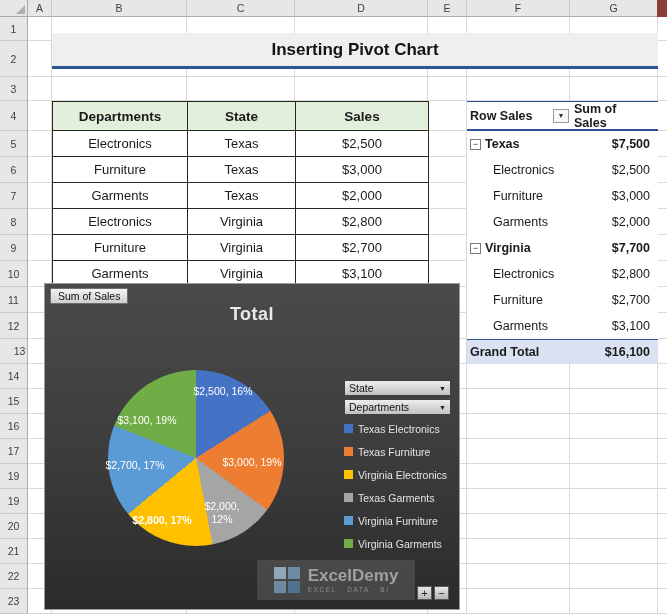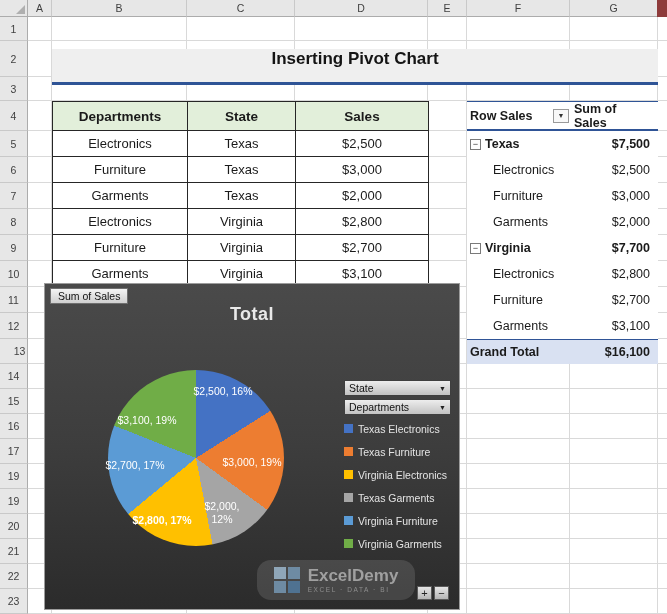--- a/index.html
+++ b/index.html
@@ -18,22 +18,22 @@
   .row-headers { position: absolute; left: 0; top: 17px; width: 28px; }
   .rh { width: 28px; background: #E7E7E7; border-bottom: 1px solid #C9C9C9; border-right: 1px solid #ACACAC;
         color: #3F3F3F; font-size: 10.5px; display: flex; align-items: center; justify-content: center; }
   .edge-artifact { position: absolute; left: 657px; top: 0; width: 10px; height: 17px; background: #8E3B3B; }
 
   .body { position: absolute; left: 28px; top: 17px; width: 639px; height: 597px; }
   .vline { position: absolute; top: 0; bottom: 0; width: 1px; background: #D9D9D9; }
   .hline { position: absolute; left: 0; right: 0; height: 1px; background: #D9D9D9; }
 
   
-  .title-bar { position: absolute; left: 24px; top: 32px; width: 606px; height: 36px; background: #EFEFEF;
-               border-bottom: 3px solid #2F5496; display: flex; justify-content: center; }
+  .title-bar { position: absolute; left: 24px; top: 16px; width: 606px; height: 36px; background: #EFEFEF;
+               border-bottom: 3px solid #2F5496; display: flex; align-items: center; justify-content: center; }
   .title-text { font-size: 17px; font-weight: bold; color: #141414; }
 
   
   .dtable { position: absolute; left: 24px; top: 84px; border-top: 1px solid #262626; border-left: 1px solid #262626; background: #fff; }
   .dtr { display: flex; }
   .dtc { border-right: 1px solid #262626; border-bottom: 1px solid #262626; background: #fff;
          display: flex; align-items: center; justify-content: center; font-size: 13px; color: #1a1a1a; height: 26px; }
   .dtc.hdr { background: #E2EFDA; font-weight: bold; font-size: 13.5px; height: 29px; }
 
   
@@ -67,21 +67,21 @@
   .axis-btns { position: absolute; left: 299px; top: 96px; width: 107px; display: flex; flex-direction: column; gap: 3px; }
   .axis-btn { height: 16px; background: linear-gradient(#EDEDED, #C2C2C2); border: 1px solid #3F3F3F;
               display: flex; align-items: center; justify-content: space-between; padding: 0 4px;
               font-size: 10.5px; color: #111; }
   .axis-btn .arr { font-size: 7px; color: #222; }
   .legend { position: absolute; left: 299px; top: 133px; }
   .leg-item { display: flex; align-items: center; height: 23px; }
   .leg-swatch { width: 9px; height: 9px; margin-right: 5px; flex: none; }
   .leg-label { color: #E4E4E4; font-size: 10.5px; }
   .watermark { position: absolute; left: 212px; top: 276px; width: 158px; height: 40px;
-               background: rgba(190,190,190,0.18); border-radius: 14px;
+               background: rgba(190,190,190,0.18); border-radius: 1px;
                display: flex; align-items: center; justify-content: center; gap: 8px; }
   .wm-icon { width: 26px; height: 26px; display: grid; grid-template-columns: 12px 12px; grid-template-rows: 12px 12px; gap: 2px; }
   .wm-icon span { display: block; }
   .wm-name { font-size: 17px; font-weight: bold; color: #A0A0A0; line-height: 1; }
   .wm-tag { font-size: 6.5px; color: #8F8F8F; letter-spacing: 1.6px; margin-top: 2px; }
   .zoom { position: absolute; right: 10px; bottom: 9px; display: flex; gap: 2px; }
   .zbtn { width: 15px; height: 14px; background: linear-gradient(#E6E6E6, #B5B5B5); border: 1px solid #5A5A5A;
           font-size: 11px; line-height: 12px; text-align: center; color: #222; }
 </style>
 </head>

